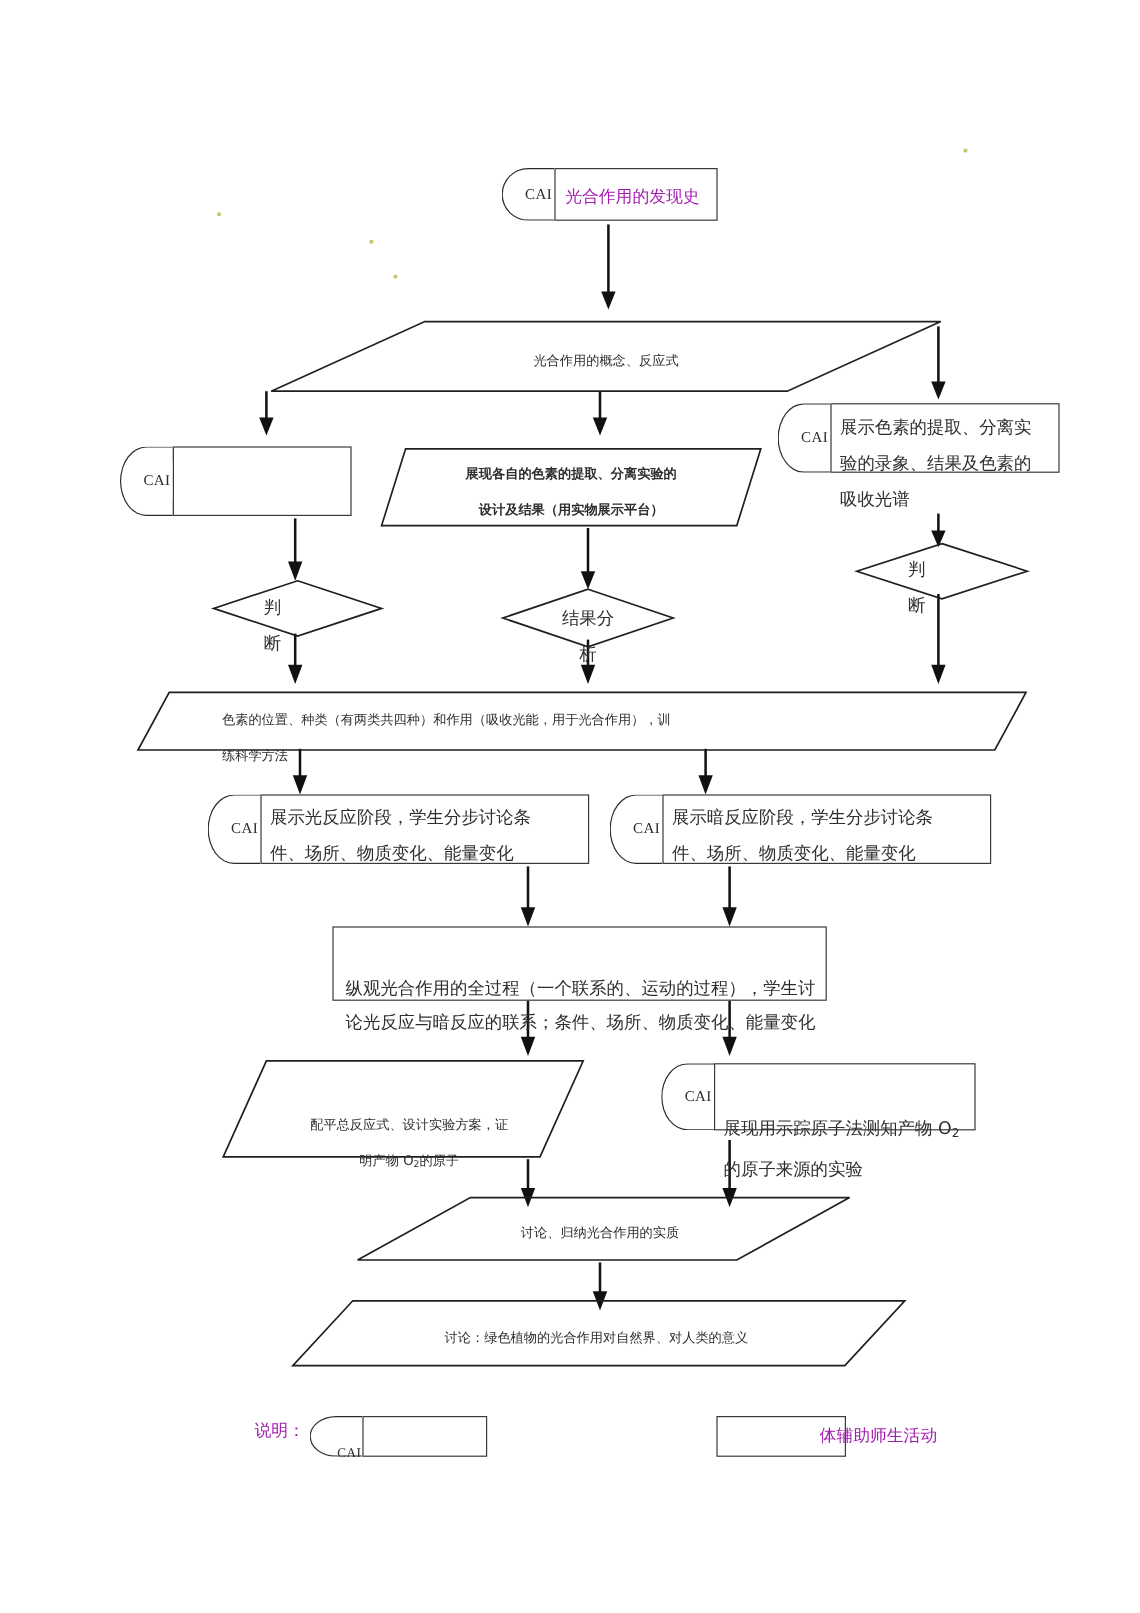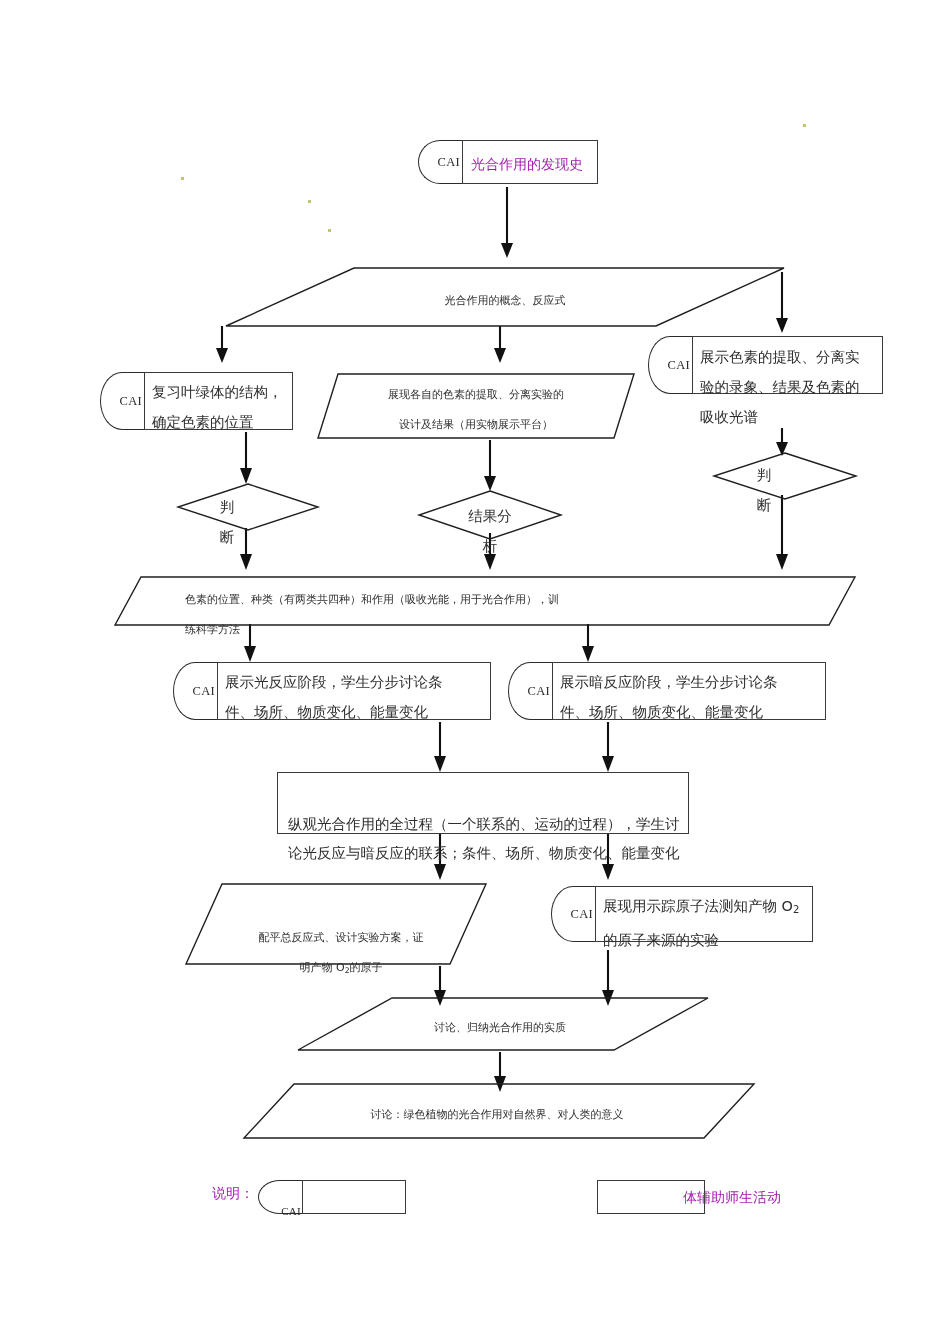--- a/index.html
+++ b/index.html
@@ -212,27 +212,25 @@
     <polygon points="130,2 560,2 432,60 2,60"></polygon>
   </svg>
   <div class="para-text" style="left:330px; top:286px; width:350px;">光合作用的概念、反应式</div>
 
   <div class="cai-wrap node" style="left:100px; top:372px; width:193px; height:58px;">
     <div class="cai-bullet">
       <span>CAI</span>
     </div>
     <div class="cai-body"></div>
   </div>
-  <div class="cai-text" style="left:152px; top:377px; width:175px;">复习叶绿体的结构，
-确定色素的位置</div>
 
   <svg class="para-svg" style="left:316px; top:372px;" width="320" height="68" viewBox="0 0 320 68">
     <polygon points="22,2 318,2 298,66 2,66"></polygon>
   </svg>
-  <div class="para-text" style="left:326px; top:380px; width:300px;">展现各自的色素的提取、分离实验的
+  <div class="para-text" style="left:326px; top:380px; width:300px;font-weight:bold;">展现各自的色素的提取、分离实验的
 设计及结果（用实物展示平台）</div>
 
   <div class="cai-wrap node" style="left:648px; top:336px; width:235px; height:58px;">
     <div class="cai-bullet">
       <span>CAI</span>
     </div>
     <div class="cai-body"></div>
   </div>
   <div class="cai-text" style="left:700px; top:342px; width:200px;">展示色素的提取、分离实
 验的录象、结果及色素的
@@ -291,21 +289,21 @@
     <span>配平总反应式、设计实验方案，证
 明产物 O</span><sub>2</sub><span>的原子</span>
   </div>
 
   <div class="cai-wrap node" style="left:551px; top:886px; width:262px; height:56px;">
     <div class="cai-bullet">
       <span>CAI</span>
     </div>
     <div class="cai-body"></div>
   </div>
-  <div class="cai-text" style="left:603px; top:891px; width:250px;"><span>展现用示踪原子法测知产物 O</span><sub>2</sub><span>
+  <div class="cai-text" style="left:603px; top:926px; width:250px;"><span>展现用示踪原子法测知产物 O</span><sub>2</sub><span>
 的原子来源的实验</span></div>
 
   <svg class="para-svg" style="left:296px; top:996px;" width="414" height="56" viewBox="0 0 414 56">
     <polygon points="96,2 412,2 318,54 2,54"></polygon>
   </svg>
   <div class="para-text" style="left:350px; top:1013px; width:300px;">讨论、归纳光合作用的实质</div>
 
   <svg class="para-svg" style="left:242px; top:1082px;" width="514" height="58" viewBox="0 0 514 58">
     <polygon points="52,2 512,2 462,56 2,56"></polygon>
   </svg>

